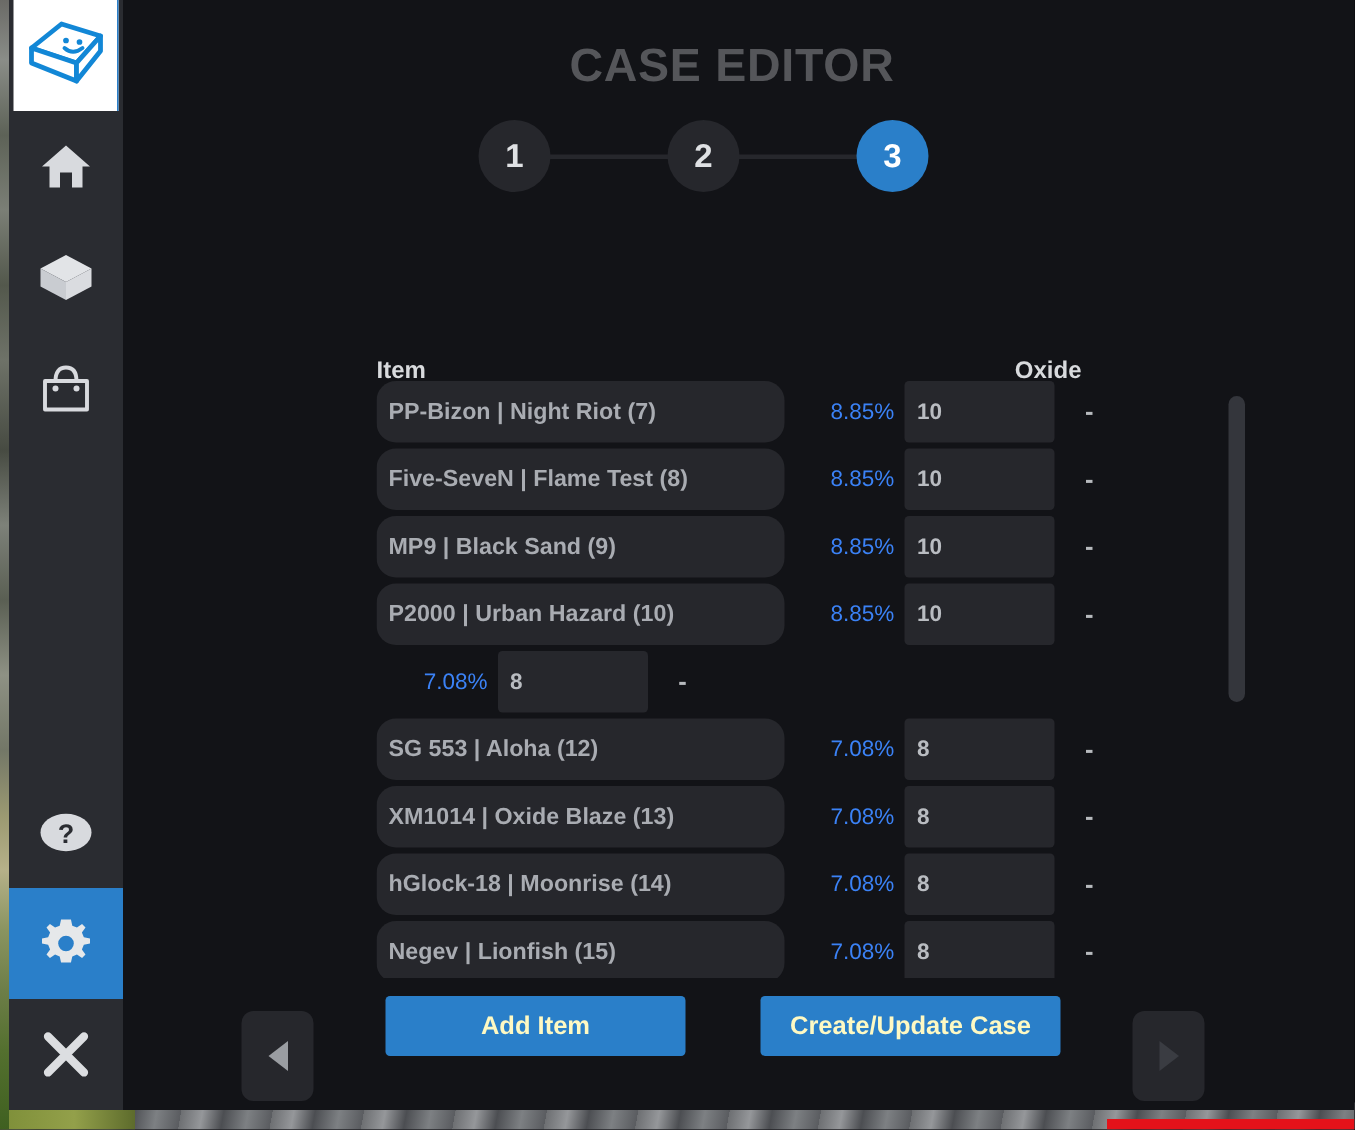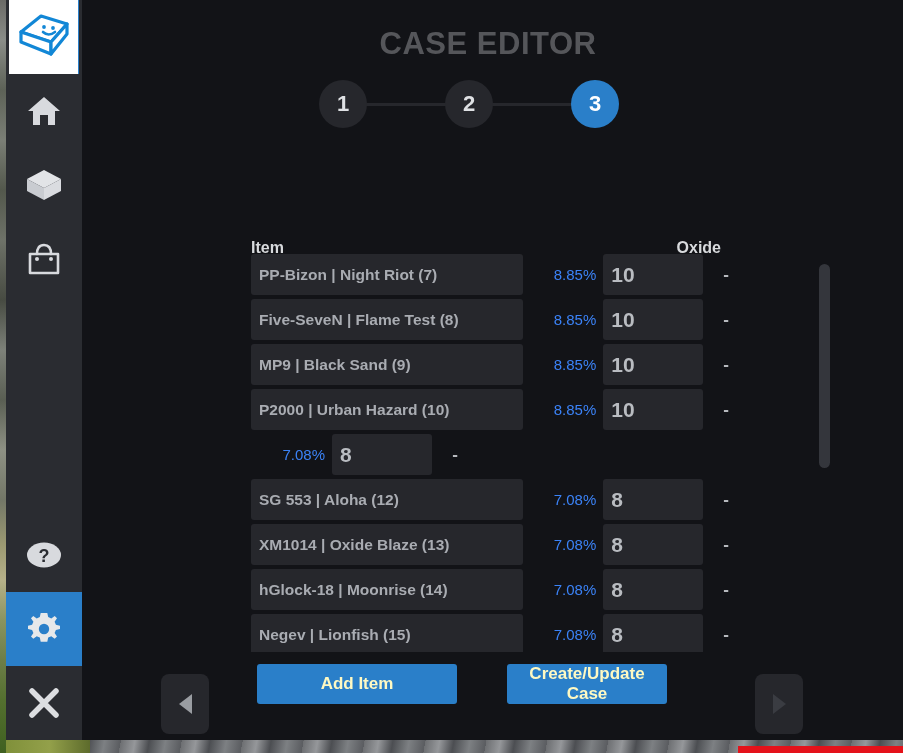--- a/index.html
+++ b/index.html
@@ -176,21 +176,21 @@
   }
   .row {
     position: relative;
     height: 45px;
     display: flex;
     align-items: center;
   }
   .item-field {
     width: 275px; height: 41px;
     background: #26272c;
-    border: none; border-radius: 3px;
+    border: none; border-radius: 13px;
     color: #a9acb2;
     font-size: 15.5px;
     font-weight: bold;
     font-family: "Liberation Sans", sans-serif;
     padding: 0 8px;
     display: flex; align-items: center;
     overflow: hidden; white-space: nowrap;
   }
   .pct {
     width: 66px;
@@ -199,21 +199,21 @@
     font-size: 15px;
     margin-left: 8px;
     margin-right: 7px;
     font-weight: normal;
   }
   .chance-field {
     width: 100px; height: 41px;
     background: #26272c;
     border: none; border-radius: 3px;
     color: #b9bcc1;
-    font-size: 21px;
+    font-size: 15px;
     font-weight: bold;
     font-family: "Liberation Sans", sans-serif;
     padding: 0 8px;
     outline: none;
   }
   .dash {
     width: 22px;
     margin-left: 12px;
     text-align: center;
     color: #b7babe;
@@ -249,21 +249,21 @@
     font-family: "Liberation Sans", sans-serif;
     cursor: pointer;
     display: flex; align-items: center; justify-content: center;
   }
   .btn-add {
     left: 178px; top: 664px;
     width: 200px; height: 40px;
   }
   .btn-create {
     left: 428px; top: 664px;
-    width: 160px; height: 40px;
+    width: 200px; height: 40px;
   }
 
   
   .nav-arrow {
     position: absolute;
     width: 48px; height: 60px;
     background: #26272c;
     border-radius: 8px;
     display: flex; align-items: center; justify-content: center;
     cursor: pointer;

